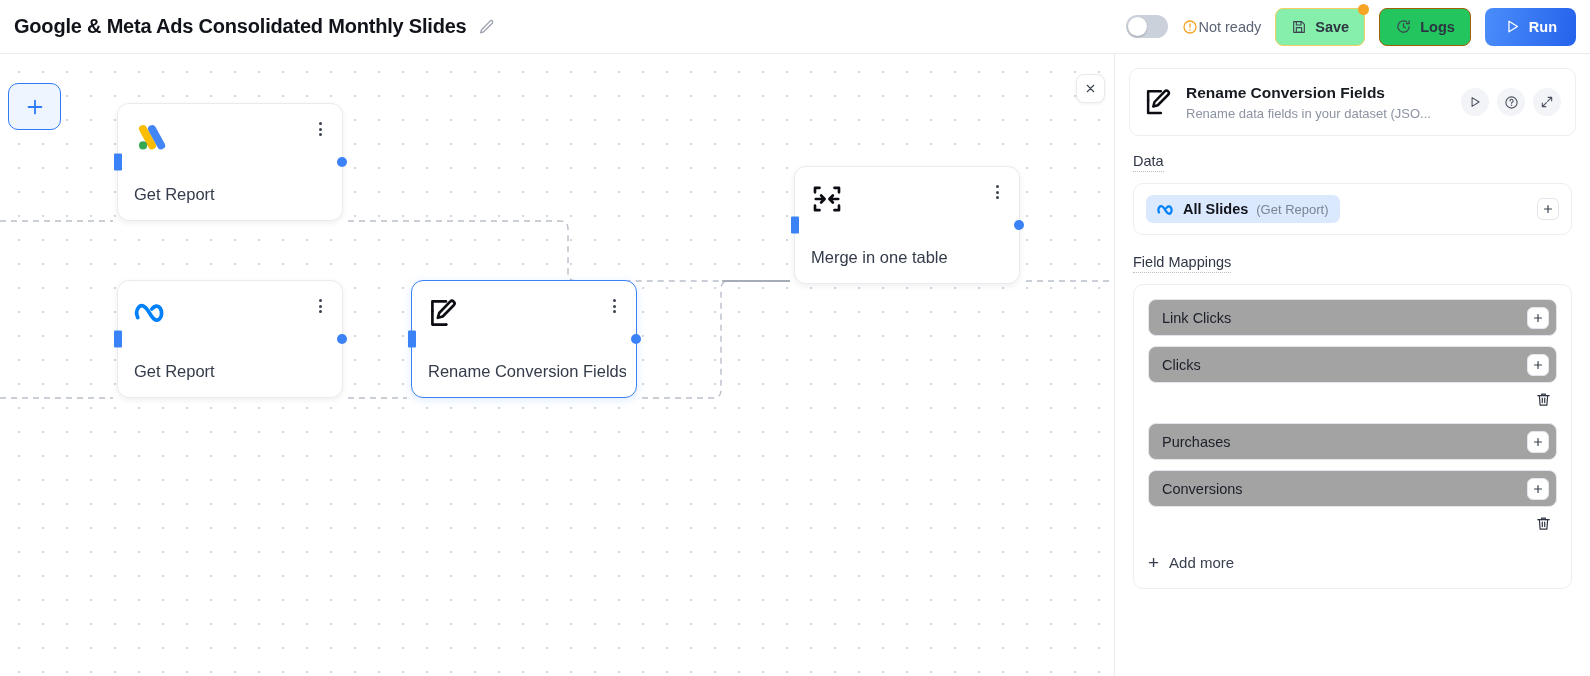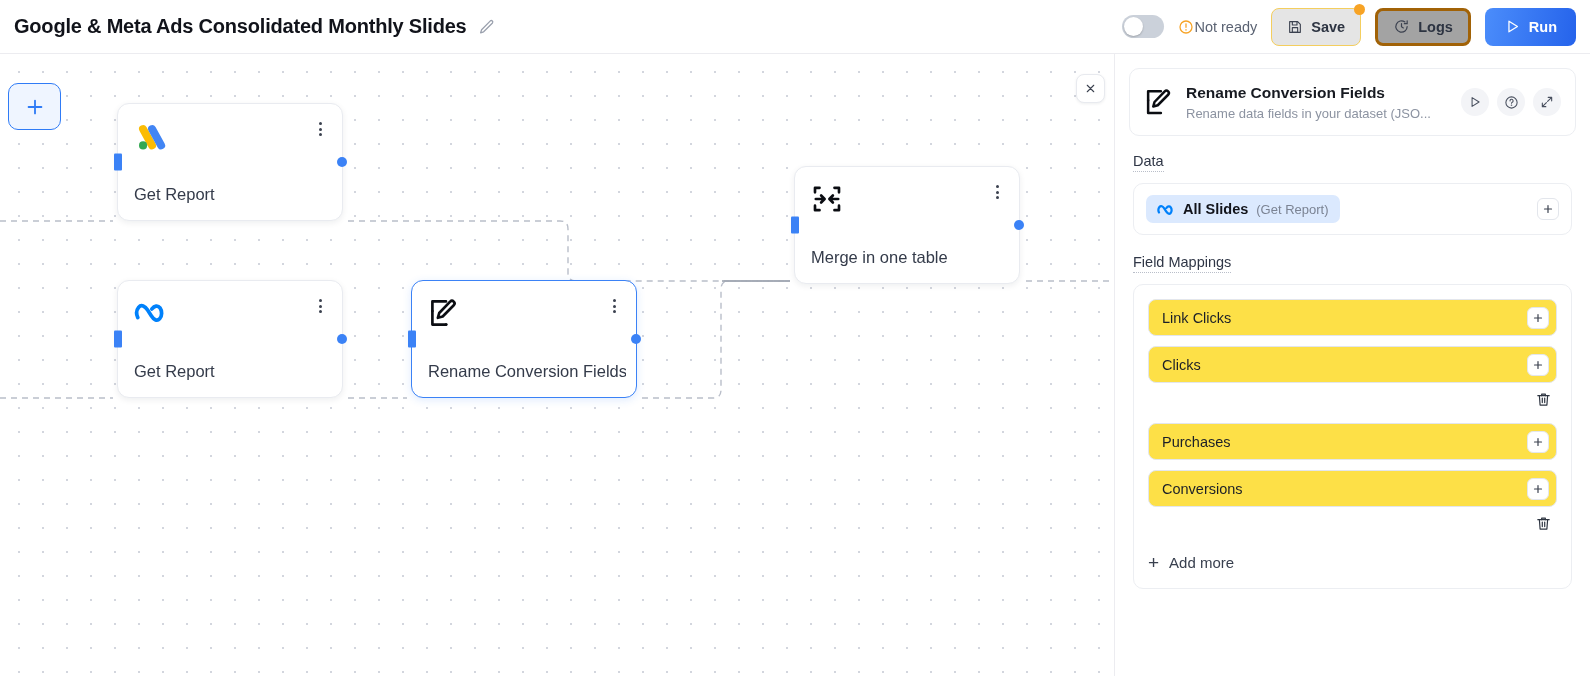--- a/index.html
+++ b/index.html
@@ -40,24 +40,24 @@
     width: 19px; height: 19px; border-radius: 50%;
     background: #ffffff; box-shadow: 0 1px 2px rgba(0,0,0,.22);
   }
   .status {
     display: flex; align-items: center; 
     font-size: 14.5px; color: #5b6373; font-weight: 400; white-space: nowrap;
   }
   .btn {
     height: 38px; border-radius: 8px; display: flex; align-items: center;
     gap: 8px; padding: 0 15px; font-size: 14.5px; font-weight: 700;
-    cursor: pointer; background: #a3a3a3; border: 3px solid #a16207; color: #2d3442;
+    cursor: pointer; background: #22c55e; border: 1px solid #a16207; color: #2d3442;
     white-space: nowrap; position: relative;
   }
-  .btn.save { background: #e5e5e5; border: 1.5px solid #f4ce5e; color: #2d3442; }
+  .btn.save { background: #86efac; border: 1.5px solid #f4ce5e; color: #2d3442; }
   .btn.save .badge {
     position: absolute; top: -5px; right: -5px;
     width: 11px; height: 11px; border-radius: 50%; background: #f7a325;
   }
   .btn.run {
     background: linear-gradient(100deg,#4b8dfb 0%, #2563eb 100%);
     border: none; color: #ffffff; padding: 0 19px;
   }
   .btn svg { display: block; }
 
@@ -161,21 +161,21 @@
   .sq-btn {
     width: 22px; height: 22px; border-radius: 6px; background: #fff;
     border: 1px solid #e3e6ec; display: flex; align-items: center; justify-content: center;
     cursor: pointer; flex: none;
   }
   .mappings {
     border: 1px solid #eceef2; border-radius: 10px; padding: 14px 14px 10px 14px;
   }
   .map-group { margin-bottom: 4px; }
   .map-input {
-    height: 37px; border: 1px solid #e3e6ec; border-radius: 8px; background: #fde047;
+    height: 37px; border: 1px solid #e3e6ec; border-radius: 8px; background: #a3a3a3;
     display: flex; align-items: center; padding: 0 7px 0 13px; margin-bottom: 10px;
     cursor: text;
   }
   .map-input span { flex: 1; font-size: 14.5px; color: #1b1f28; }
   .trash-row { display: flex; justify-content: flex-end; padding-right: 4px; margin: -2px 0 14px 0; }
   .trash-btn { width: 18px; height: 18px; cursor: pointer; }
   .add-more {
     display: flex; align-items: center; gap: 10px; margin-top: 20px;
     font-size: 15px; color: #39404f; cursor: pointer; padding-bottom: 6px;
   }

